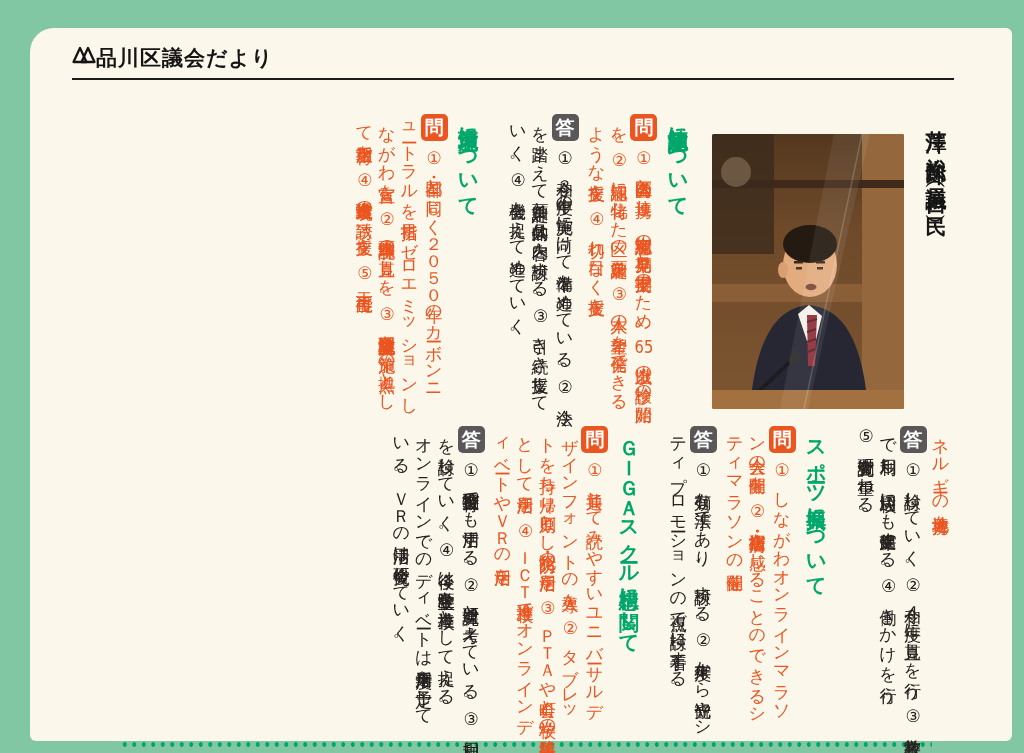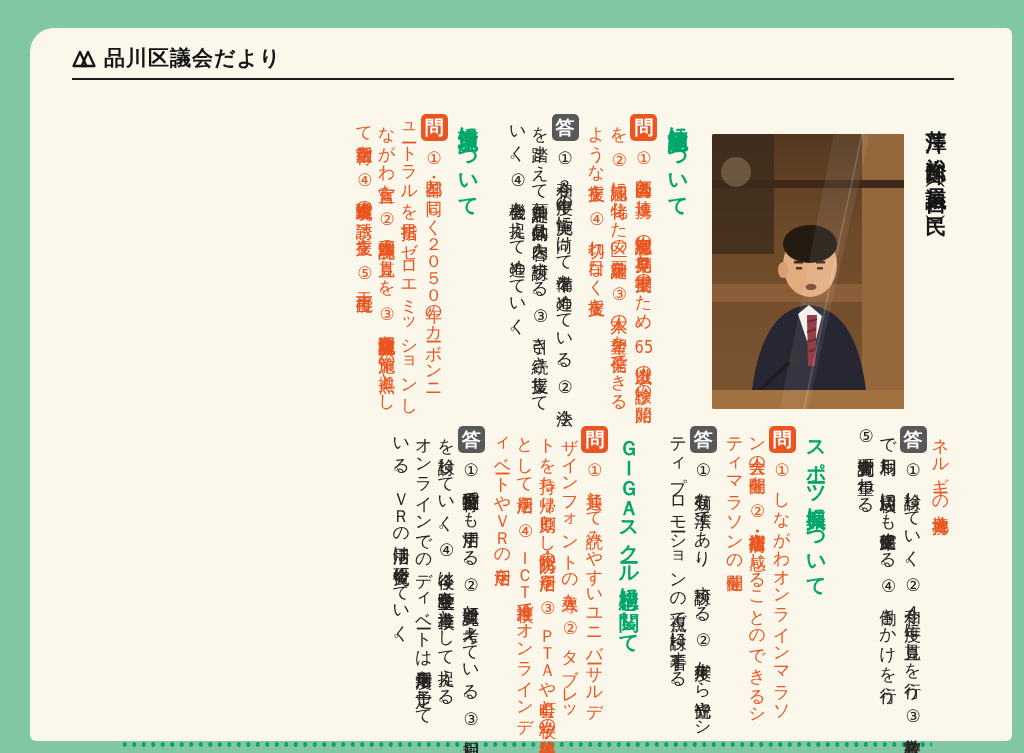--- a/index.html
+++ b/index.html
@@ -12,22 +12,21 @@
   }
   .card {
     position: absolute;
     inset: 28px 12px 12px 30px;
     background: #fbf7ea;
     border-radius: 24px 6px 6px 6px;
   }
   
   .hdr {
     display: flex;
-    align-items: flex-end;
-    gap: 8px;
+    align-items: flex-start;
     padding: 16px 40px 6px 42px;
   }
   .emblem { width: 24px; height: 24px; display: inline-block; }
   .hdr h1 {
     font-size: 21px;
     font-weight: bold;
     letter-spacing: 1px;
     color: #141414;
   }
   .rule {

